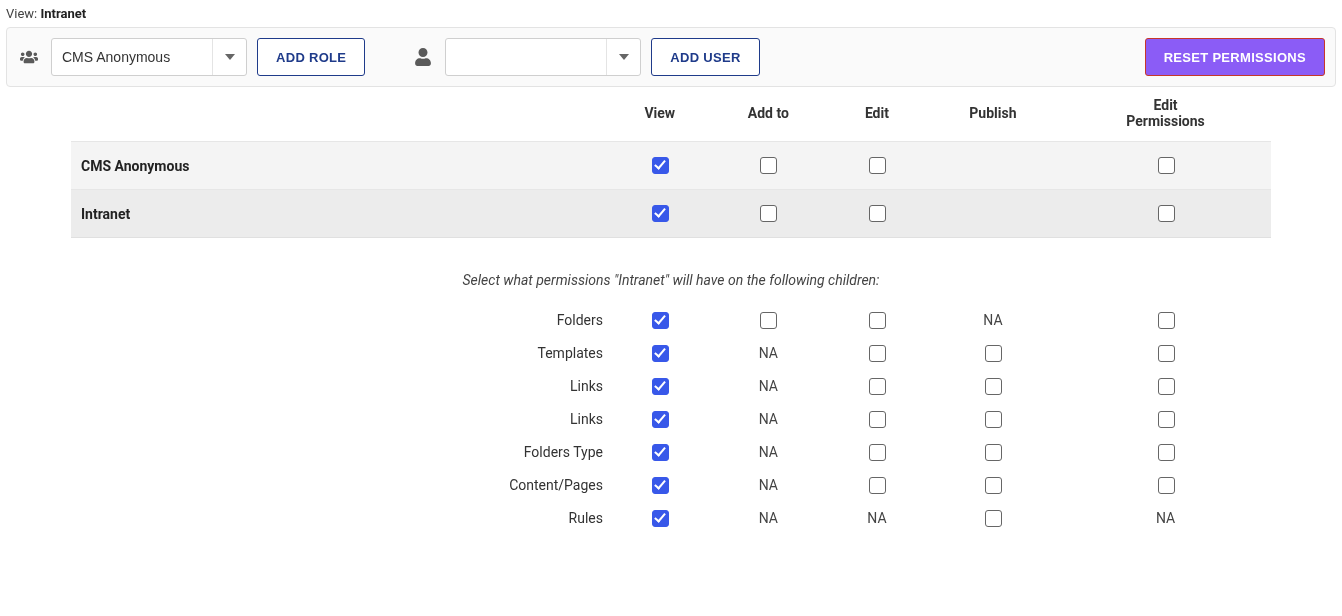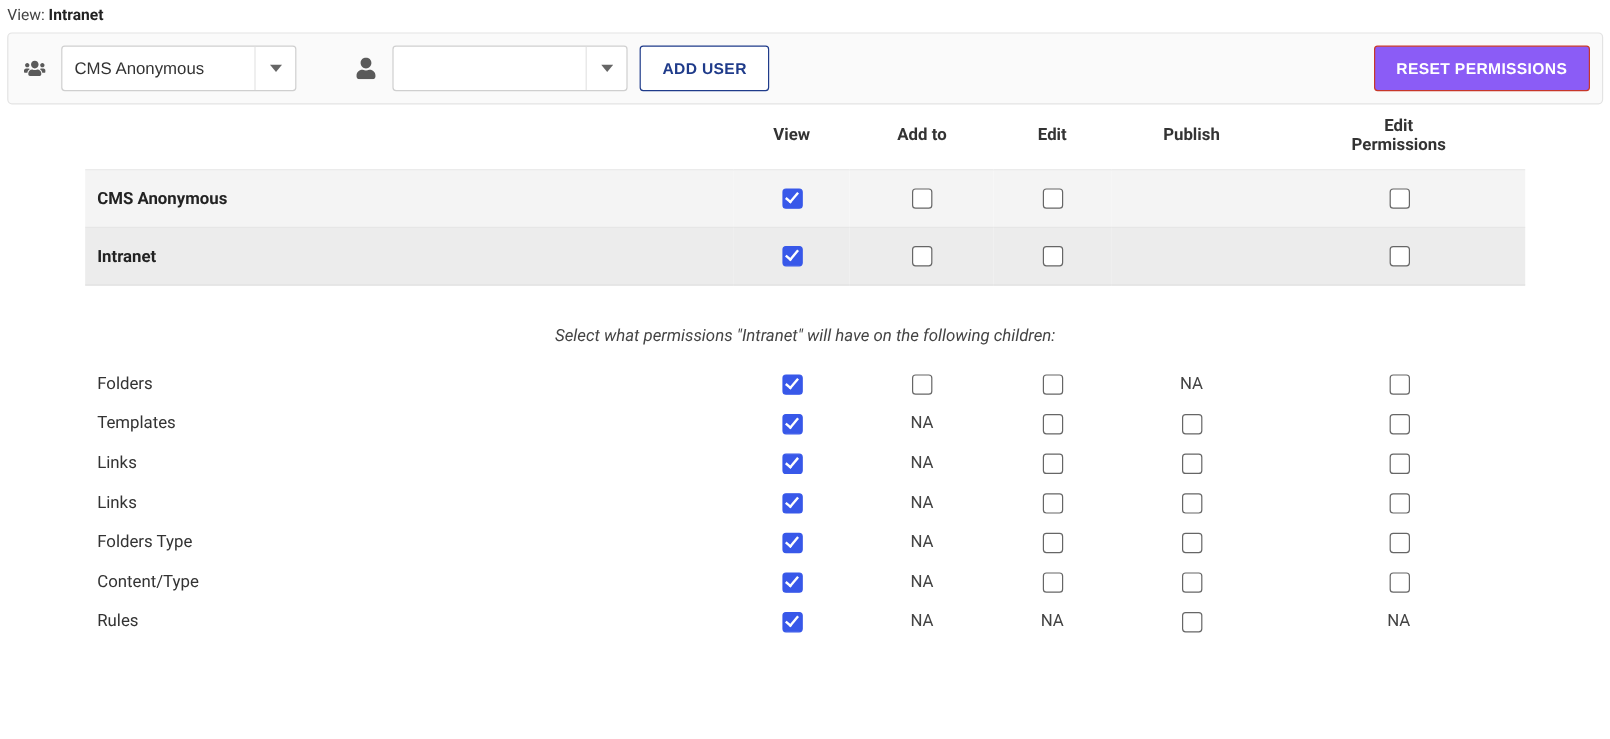--- a/index.html
+++ b/index.html
@@ -113,21 +113,21 @@
     text-align: center;
     font-style: italic;
     color: #444;
     padding: 4px 0 16px 0;
   }
   tr.child-row td {
     padding: 5px 8px;
     text-align: center;
     color: #333;
   }
-  tr.child-row td:first-child { text-align: left; padding-left: 10px; }
+  tr.child-row td:first-child { text-align: right; padding-left: 10px; }
   .chk {
     appearance: none;
     -webkit-appearance: none;
     width: 17px; height: 17px;
     border: 1.5px solid #666;
     border-radius: 3px;
     background: #fff;
     cursor: pointer;
     position: relative;
     display: inline-block;
@@ -163,20 +163,21 @@
       </svg>
   </span>
   <div class="combo">
     <input type="text" value="CMS Anonymous" style="">
     <div class="caret">
       <svg viewBox="0 0 10 10">
           <path d="M0 2 L10 2 L5 8 Z"></path>
         </svg>
     </div>
   </div>
+  <button class="btn">ADD ROLE</button>
 
   <span style="width:26px"></span>
 
   <span class="icon-slot">
     <svg viewBox="0 0 448 512">
         <path d="M224 256c71 0 128-57 128-128S295 0 224 0 96 57 96 128s57 128 128 128zm90 32h-17c-22 10-47 16-73 16s-51-6-73-16h-17C60 288 0 348 0 422v26c0 35 29 64 64 64h320c35 0 64-29 64-64v-26c0-74-60-134-134-134z"></path>
       </svg>
   </span>
   <div class="combo">
     <input type="text" value="" style="">
@@ -273,21 +274,21 @@
         </tr>
         <tr class="child-row">
           <td>Folders Type</td>
           <td><input type="checkbox" class="chk" checked="" style=""></td>
           <td><span class="na">NA</span></td>
           <td><input type="checkbox" class="chk" style=""></td>
           <td><input type="checkbox" class="chk" style=""></td>
           <td><input type="checkbox" class="chk" style=""></td>
         </tr>
         <tr class="child-row">
-          <td>Content/Type</td>
+          <td>Content/Pages</td>
           <td><input type="checkbox" class="chk" checked="" style=""></td>
           <td><span class="na">NA</span></td>
           <td><input type="checkbox" class="chk" style=""></td>
           <td><input type="checkbox" class="chk" style=""></td>
           <td><input type="checkbox" class="chk" style=""></td>
         </tr>
         <tr class="child-row">
           <td>Rules</td>
           <td><input type="checkbox" class="chk" checked="" style=""></td>
           <td><span class="na">NA</span></td>

